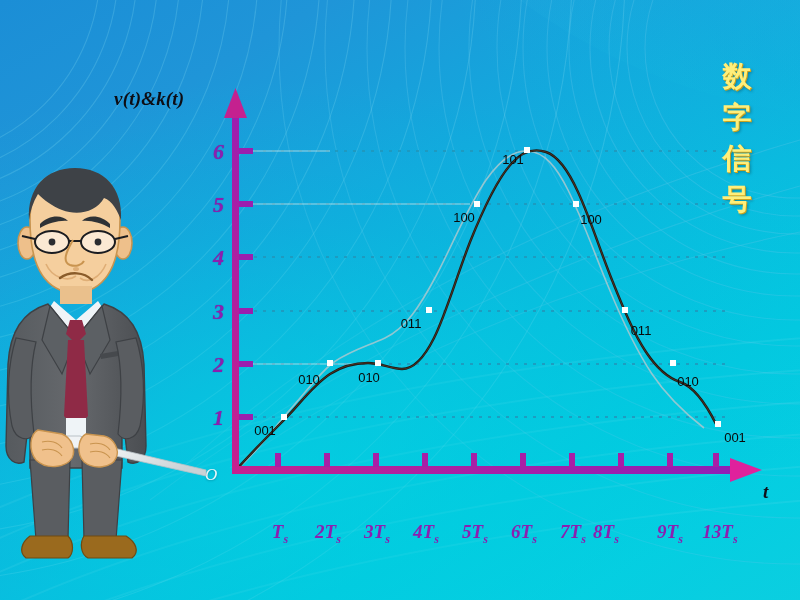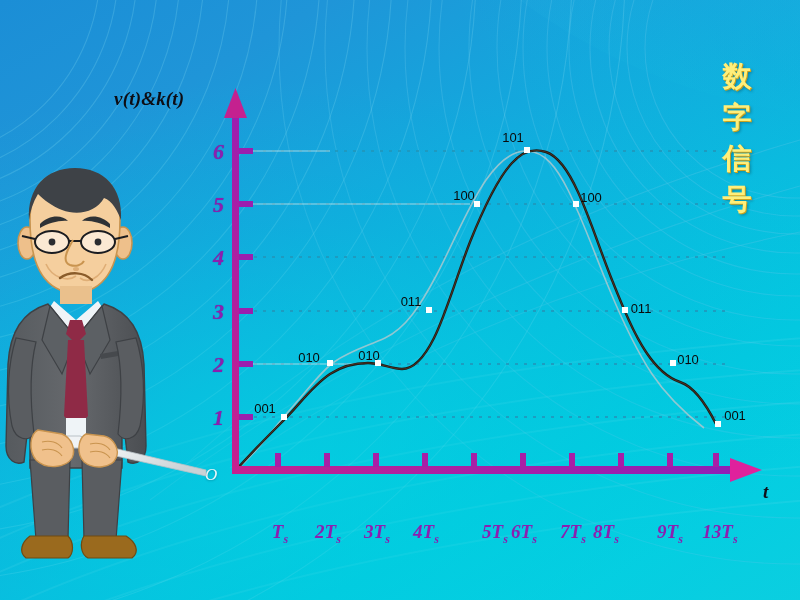--- a/index.html
+++ b/index.html
@@ -43,21 +43,21 @@
     font-size:22px;color:#8b1fb0;text-shadow:0 0 1px rgba(90,10,120,.6);
     width:26px;text-align:right;}
   .xtick-label{position:absolute;top:480px;
     font-family:"Liberation Serif", serif;font-style:italic;font-weight:bold;
     font-size:19px;color:#8b1fb0;white-space:nowrap;
     transform:translateX(-50%);margin-top:41px;}
   .xtick-label sub{font-size:12px;font-style:italic;}
 
   .pt-label{position:absolute;
     font-family:"Liberation Sans", sans-serif;font-size:13px;color:#0a0a0a;
-    white-space:nowrap;transform:translateX(-50%);}
+    white-space:nowrap;transform:translateX(-50%);margin-top:22px;}
 
   
   .watermark{position:absolute;left:472px;top:566px;
     font-family:"DejaVu Sans Mono", monospace;font-size:15px;
     color:rgba(220,245,250,.62);letter-spacing:.6px;white-space:nowrap;}
 
   
   .prof{position:absolute;left:0px;top:168px;width:220px;height:412px;}
 </style>
 </head>
@@ -288,21 +288,21 @@
     </div>
     <div class="xtick-label" style="left:328px">
       <span>2</span><span>T</span><sub>s</sub>
     </div>
     <div class="xtick-label" style="left:377px">
       <span>3</span><span>T</span><sub>s</sub>
     </div>
     <div class="xtick-label" style="left:426px">
       <span>4</span><span>T</span><sub>s</sub>
     </div>
-    <div class="xtick-label" style="left:495px">
+    <div class="xtick-label" style="left:475px">
       <span>5</span><span>T</span><sub>s</sub>
     </div>
     <div class="xtick-label" style="left:524px">
       <span>6</span><span>T</span><sub>s</sub>
     </div>
     <div class="xtick-label" style="left:573px">
       <span>7</span><span>T</span><sub>s</sub>
     </div>
     <div class="xtick-label" style="left:606px">
       <span>8</span><span>T</span><sub>s</sub>

